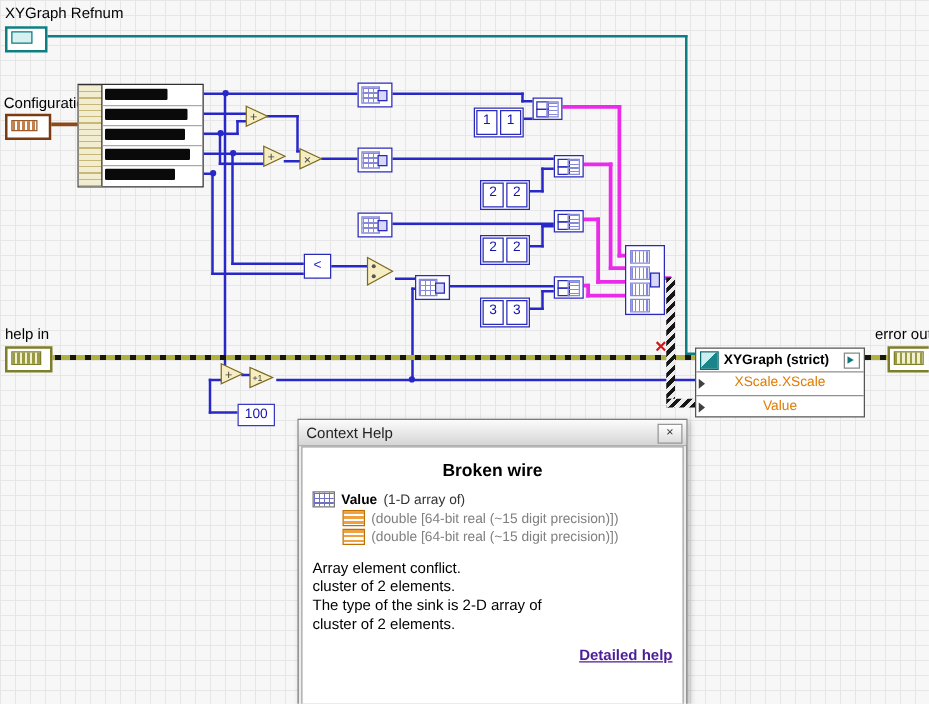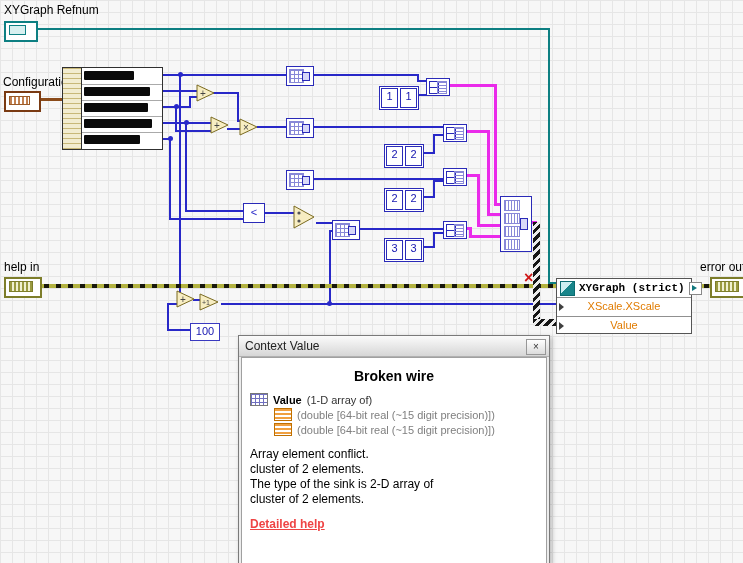--- a/index.html
+++ b/index.html
@@ -65,21 +65,21 @@
        color:#2828c8;font-size:11px;text-align:center;line-height:17px;}
 
   .c100{position:absolute;left:190px;top:323px;width:28px;height:16px;border:1px solid #3a3ac0;background:#fff;
         color:#1515b0;font-size:11px;text-align:center;line-height:15px;}
 
   .propnode{position:absolute;left:556px;top:278px;width:134px;height:54px;border:1px solid #555;background:#fff;}
   .prow{position:relative;height:18px;}
   .phead{display:flex;align-items:center;gap:4px;padding:0 3px;}
   .picon{width:13px;height:13px;border:1px solid #0b6b70;flex:none;
          background:linear-gradient(135deg,#cdeef0 0 45%,#18858a 45% 100%);}
-  .ptitle{font-size:11px;font-weight:bold;color:#000;white-space:nowrap;font-family:Liberation Mono, monospace;}
+  .ptitle{font-size:11px;font-weight:bold;color:#000;white-space:nowrap;}
   .picon2{width:11px;height:11px;border:1px solid #888;flex:none;margin-left:auto;background:#fff;position:relative;}
   .picon2::after{content:"";position:absolute;left:2px;top:2px;width:0;height:0;
                  border-left:5px solid #11777c;border-top:3px solid transparent;border-bottom:3px solid transparent;}
   .pitem{border-top:1px solid #909090;color:#e07b00;font-size:11px;text-align:center;line-height:17px;}
   .pin{position:absolute;left:2px;top:50%;transform:translateY(-50%);width:0;height:0;
        border-left:5px solid #404040;border-top:4px solid transparent;border-bottom:4px solid transparent;}
 
   .redx{position:absolute;left:524px;top:270px;color:#cf1717;font-size:16px;font-weight:bold;line-height:16px;}
 
   .chwin{position:absolute;left:238px;top:335px;width:310px;height:228px;border:1px solid #7a7a7a;
@@ -98,21 +98,21 @@
   .tline.l1{margin-left:12px;}
   .tline.l2{margin-left:24px;}
   .ico{width:16px;height:11px;border:1px solid #777;flex:none;background:#fff;}
   .ico.array{background-image:repeating-linear-gradient(90deg,#7070c0 0 1px,transparent 1px 4px),
              repeating-linear-gradient(#7070c0 0 1px,transparent 1px 4px);}
   .ico.cluster{background-color:#e8d8a8;border-color:#907020;
                background-image:repeating-linear-gradient(90deg,#a08030 0 2px,transparent 2px 5px);}
   .ico.dbl{border-color:#c07000;
            background-image:repeating-linear-gradient(#f0a040 0 2px,#fff 2px 4px);}
   .chpara{margin-top:10px;font-size:12px;color:#000;line-height:15px;}
-  .chlink{margin-top:10px;text-align:left;font-size:12px;font-weight:bold;color:#ef4444;
+  .chlink{margin-top:10px;text-align:right;font-size:12px;font-weight:bold;color:#4c1d95;
           text-decoration:underline;cursor:pointer;}
 </style>
 </head>
 <body>
 
 <div class="wire wt" style="left:33px;top:28px;width:517px;height:2px"></div>
 <div class="wire wt" style="left:548px;top:28px;width:2px;height:256px"></div>
 <div class="wire wt" style="left:548px;top:282px;width:9px;height:2px"></div>
 
 <div class="wire wc" style="left:36px;top:98px;width:27px;height:3px"></div>
@@ -331,21 +331,21 @@
   <div class="prow pitem">
     <span class="pin"></span>
     <span>Value</span>
   </div>
 </div>
 
 <div class="redx">×</div>
 
 <div class="chwin">
   <div class="chtitle">
-    <span>Context Value</span>
+    <span>Context Help</span>
     <span class="chclose">×</span>
   </div>
   <div class="chbody">
     <div class="chhead">Broken wire</div>
 
     <div class="tline l0">
       <span class="ico array"></span>
       <span class="nm">Value</span>
       <span>(1-D array of)</span>
     </div>

